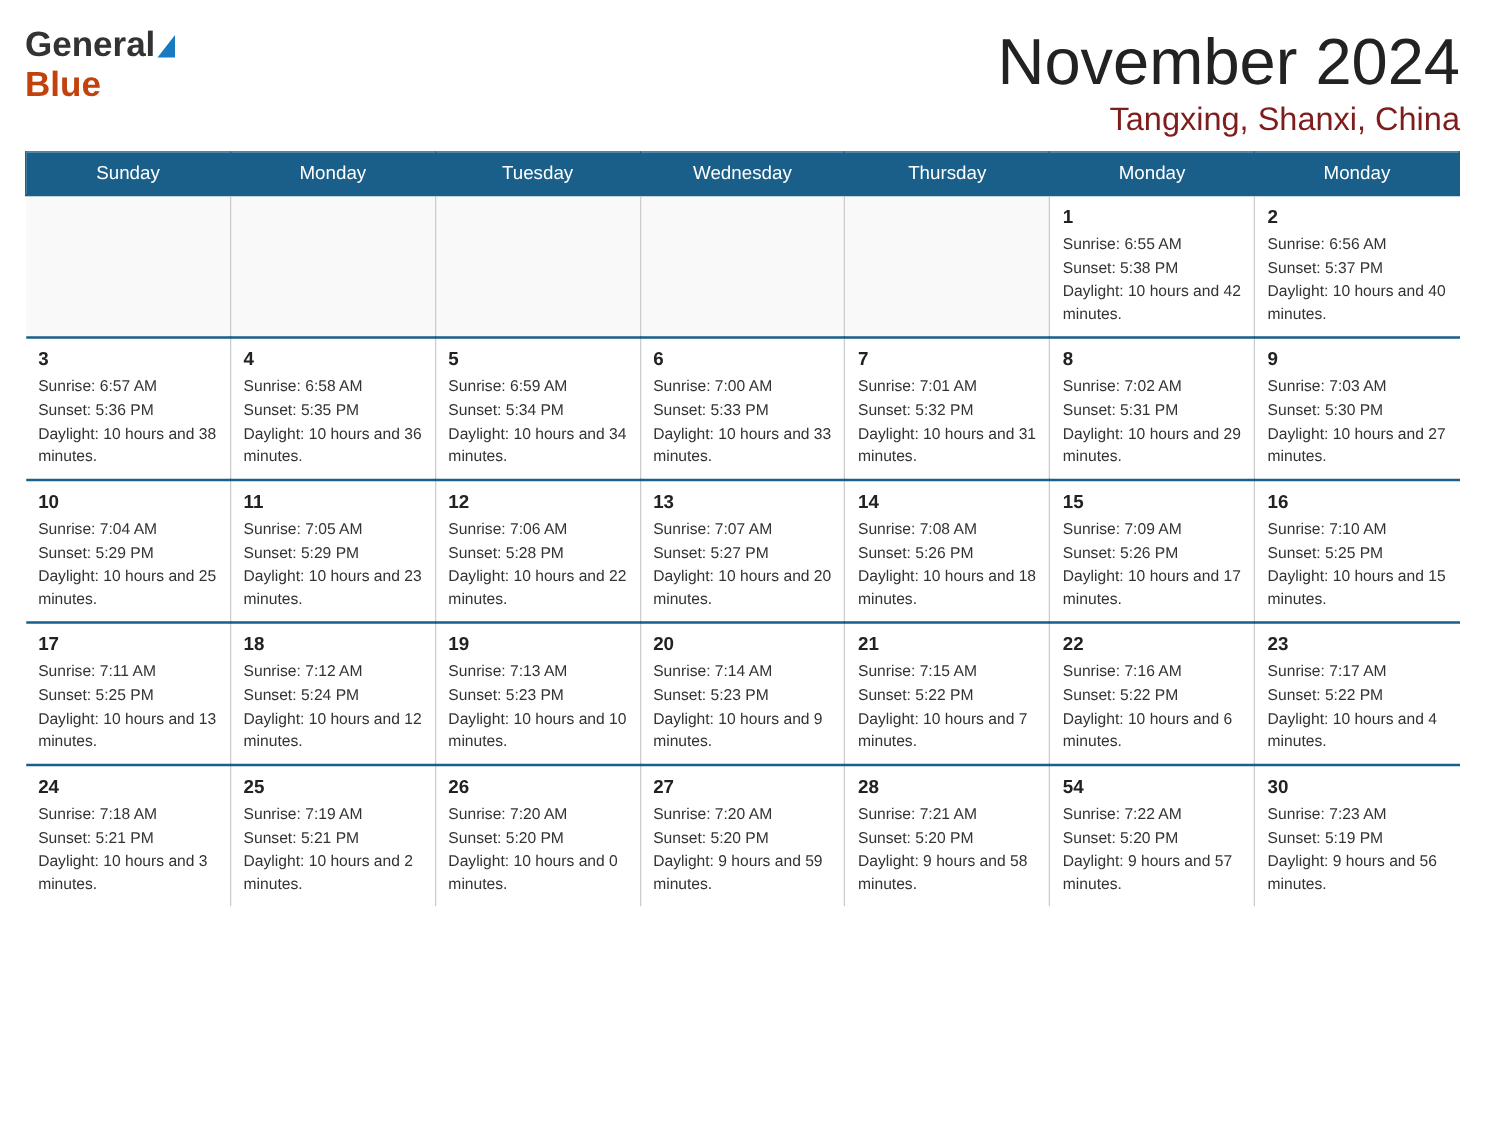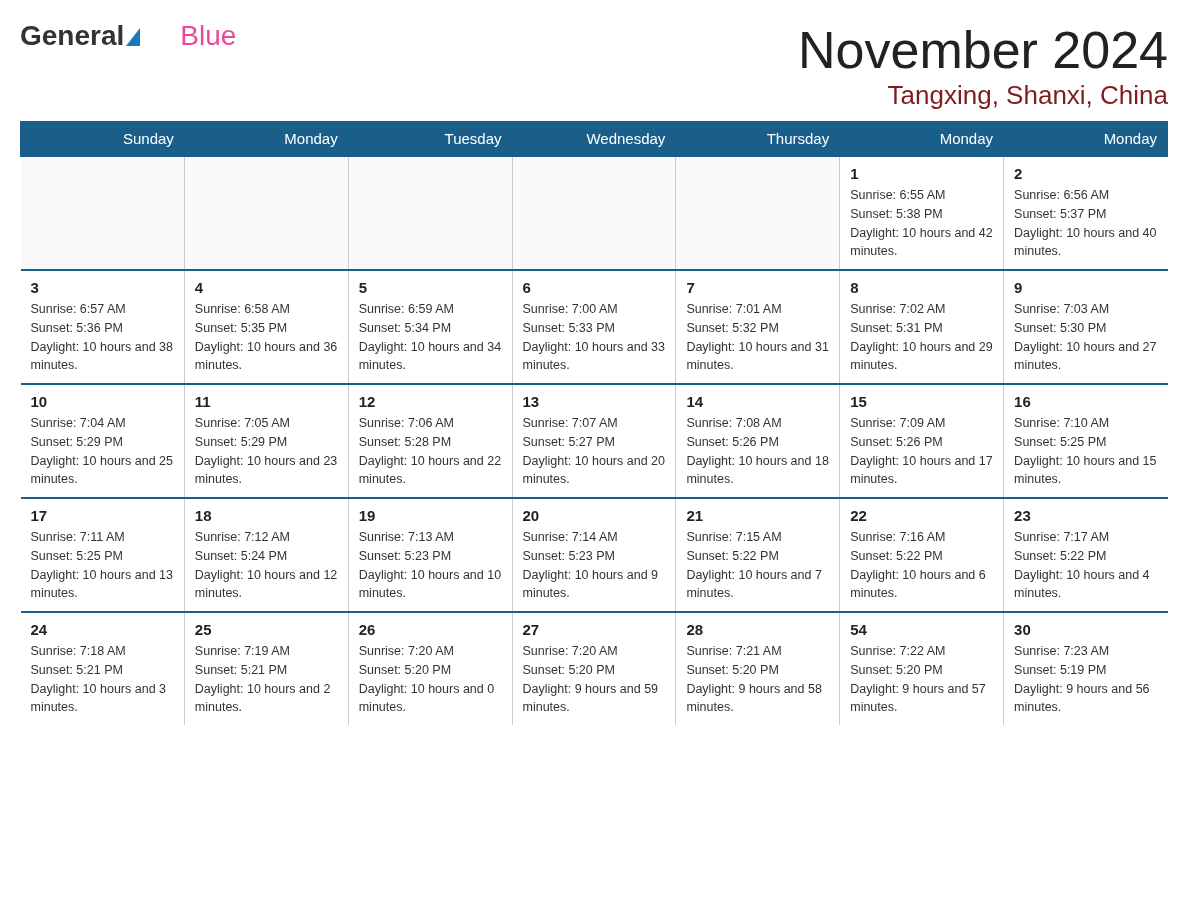--- a/index.html
+++ b/index.html
@@ -11,42 +11,41 @@
       padding: 20px;
     }
     .header {
       display: flex;
       justify-content: space-between;
       align-items: flex-start;
       margin-bottom: 10px;
     }
     .logo {
       display: flex;
-      flex-direction: row;
+      flex-direction: column;
       align-items: flex-start;
-      gap: 40px;
     }
     .logo-text {
       font-size: 28px;
       font-weight: bold;
       color: #333;
       display: flex;
       align-items: center;
     }
     .logo-general { color: #333; }
     .logo-arrow {
       width: 0;
       height: 0;
       border-left: 14px solid transparent;
       border-bottom: 18px solid #1a7abf;
       display: inline-block;
       margin-left: 2px;
       margin-bottom: -2px;
     }
-    .logo-blue { color: #ec4899; font-size: 28px; font-weight: normal; }
+    .logo-blue { color: #c2410c; font-size: 28px; font-weight: bold; }
     .title-block {
       text-align: right;
       margin-left: 24px;
     }
     .title-block h1 {
       font-size: 52px;
       font-weight: normal;
       color: #222;
     }
     .title-block h2 {
@@ -60,21 +59,21 @@
       margin-top: 10px;
     }
     .calendar thead tr {
       background: #1a5f8a;
     }
     .calendar thead th {
       color: #fff;
       font-size: 15px;
       font-weight: normal;
       padding: 8px 10px;
-      text-align: right;
+      text-align: center;
       border: 1px solid #1a5f8a;
     }
     .calendar tbody tr {
       border-top: 2px solid #1a5f8a;
     }
     .calendar tbody td {
       vertical-align: top;
       padding: 8px 10px;
       font-size: 13px;
       color: #333;

